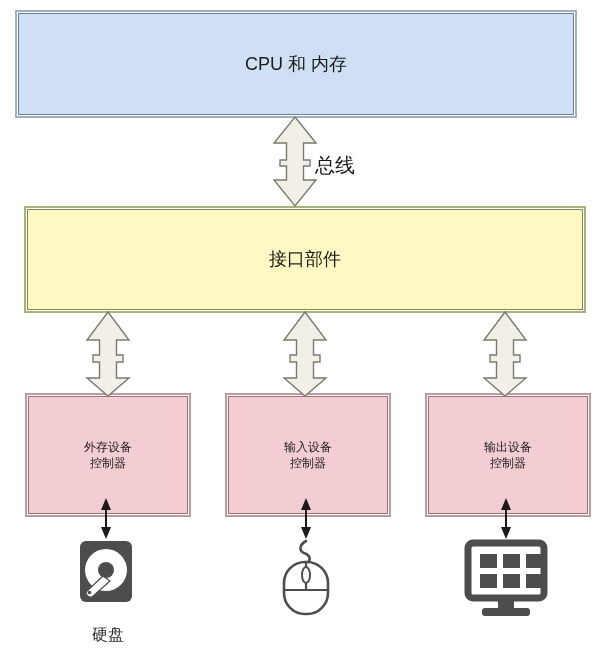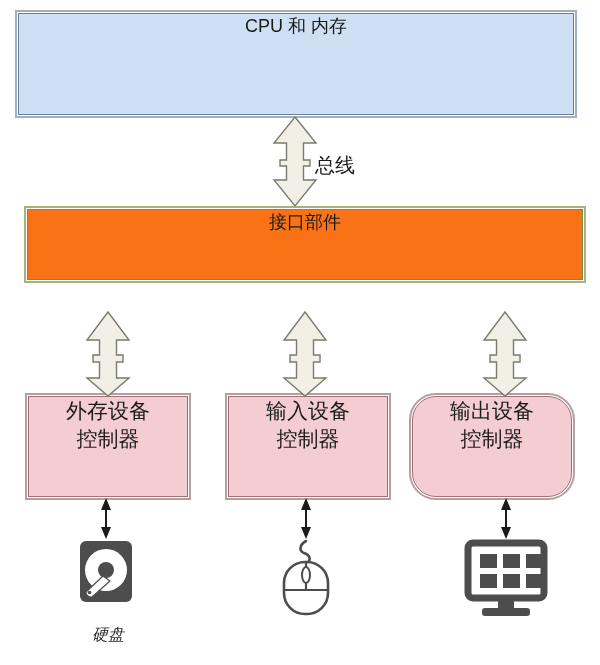--- a/index.html
+++ b/index.html
@@ -17,21 +17,21 @@
   #diagram-root {
     position: absolute;
     left: 0; top: 0;
     width: 600px;
     height: 665px;
   }
   .node {
     position: absolute;
     box-sizing: border-box;
     display: flex;
-    align-items: flex-start;
+    align-items: center;
     justify-content: center;
     text-align: center;
     color: #1a1a1a;
     line-height: 1.35;
   }
   .node .node-label {
     display: block;
     white-space: pre-line;
   }
 
@@ -46,63 +46,63 @@
     outline: 2px solid #9fb0c4;
     outline-offset: 1px;
     font-size: 18px;
   }
 
   
   #interface-unit-box {
     left: 27px;
     top: 209px;
     width: 556px;
-    height: 71px;
-    background: #f97316;
+    height: 101px;
+    background: #fef9c3;
     border: 1px solid #7d8c4e;
     outline: 2px solid #a7b479;
     outline-offset: 1px;
     font-size: 18px;
   }
 
   
   .controller-box {
     top: 396px;
     width: 160px;
-    height: 101px;
+    height: 118px;
     background: #f4cdd2;
     border: 1px solid #9b7279;
     outline: 2px solid #bb9ba0;
     outline-offset: 1px;
-    font-size: 21px;
+    font-size: 12px;
   }
   #storage-controller-box { left: 28px; }
   #input-controller-box   { left: 228px; }
-  #output-controller-box  { left: 412px; border-radius: 24px; }
+  #output-controller-box  { left: 428px; }
 
   
   #bus-label {
     position: absolute;
     left: 315px;
     top: 152px;
     font-size: 20px;
     color: #1a1a1a;
     white-space: nowrap;
   }
 
   
   .device-label {
     position: absolute;
     width: 160px;
     text-align: center;
     font-size: 16px;
     color: #2b2b2b;
     top: 625px;
   }
-  #hard-disk-label { left: 28px; font-style: italic; }
+  #hard-disk-label { left: 28px; }
   #mouse-label     { left: 228px; }
   #monitor-label   { left: 428px; }
 
   .svg-layer {
     position: absolute;
     left: 0; top: 0;
     width: 600px;
     height: 665px;
     pointer-events: none;
   }

